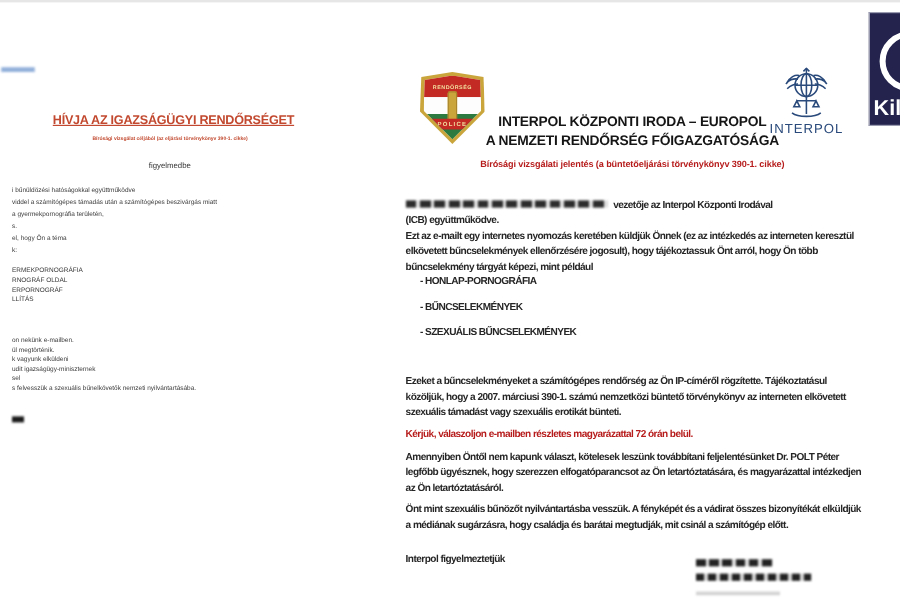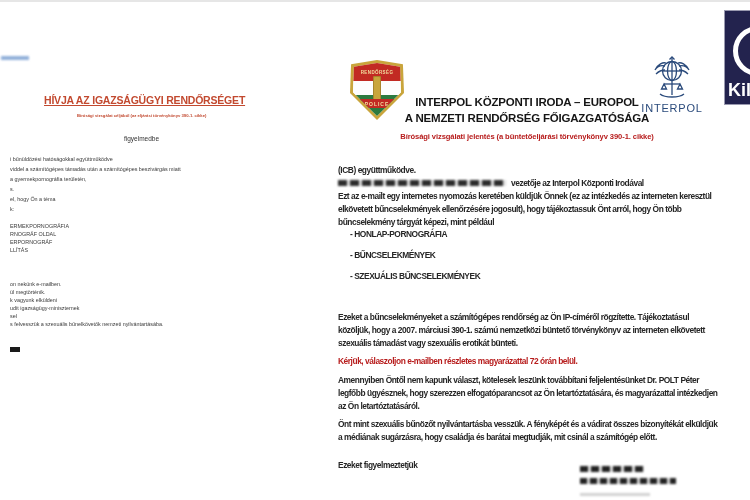--- a/index.html
+++ b/index.html
@@ -149,43 +149,43 @@
       <div class="interpol-text">INTERPOL</div>
     </div>
 
     <div class="rtitle">
       <div>INTERPOL KÖZPONTI IRODA – EUROPOL</div>
       <div>A NEMZETI RENDŐRSÉG FŐIGAZGATÓSÁGA</div>
     </div>
     <div class="rsubtitle">Bírósági vizsgálati jelentés (a büntetőeljárási törvénykönyv 390-1. cikke)</div>
 
     <div class="rblock" style="top:164px">
-      <div>(ICB) együttműködve.</div>
       <div>
         <span class="redact redact-name"></span><span>vezetője az Interpol Központi Irodával</span>
       </div>
+      <div>(ICB) együttműködve.</div>
     </div>
 
     <div class="rblock" style="top:190px">Ezt az e-mailt egy internetes nyomozás keretében küldjük Önnek (ez az intézkedés az interneten keresztül elkövetett bűncselekmények ellenőrzésére jogosult), hogy tájékoztassuk Önt arról, hogy Ön több bűncselekmény tárgyát képezi, mint például</div>
 
     <div class="rblock offense-list" style="top:228px">
         <div>- HONLAP-PORNOGRÁFIA</div>
         <div>- BŰNCSELEKMÉNYEK</div>
         <div>- SZEXUÁLIS BŰNCSELEKMÉNYEK</div>
       </div>
 
     <div class="rblock" style="top:311px">Ezeket a bűncselekményeket a számítógépes rendőrség az Ön IP-címéről rögzítette. Tájékoztatásul közöljük, hogy a 2007. márciusi 390-1. számú nemzetközi büntető törvénykönyv az interneten elkövetett szexuális támadást vagy szexuális erotikát bünteti.</div>
 
     <div class="rblock red" style="top:355px">Kérjük, válaszoljon e-mailben részletes magyarázattal 72 órán belül.</div>
 
     <div class="rblock" style="top:374px">Amennyiben Öntől nem kapunk választ, kötelesek leszünk továbbítani feljelentésünket Dr. POLT Péter legfőbb ügyésznek, hogy szerezzen elfogatóparancsot az Ön letartóztatására, és magyarázattal intézkedjen az Ön letartóztatásáról.</div>
 
     <div class="rblock" style="top:418px">Önt mint szexuális bűnözőt nyilvántartásba vesszük. A fényképét és a vádirat összes bizonyítékát elküldjük a médiának sugárzásra, hogy családja és barátai megtudják, mit csinál a számítógép előtt.</div>
 
-    <div class="rblock" style="top:459px">Ezeket figyelmeztetjük</div>
+    <div class="rblock" style="top:459px">Interpol figyelmeztetjük</div>
 
     <div class="rsig">
       <span class="rsig-line1"></span>
       <span class="rsig-line2"></span>
       <span class="rsig-faint"></span>
     </div>
   </section>
 
   <div class="badge">
     <div class="badge-ring"></div>

